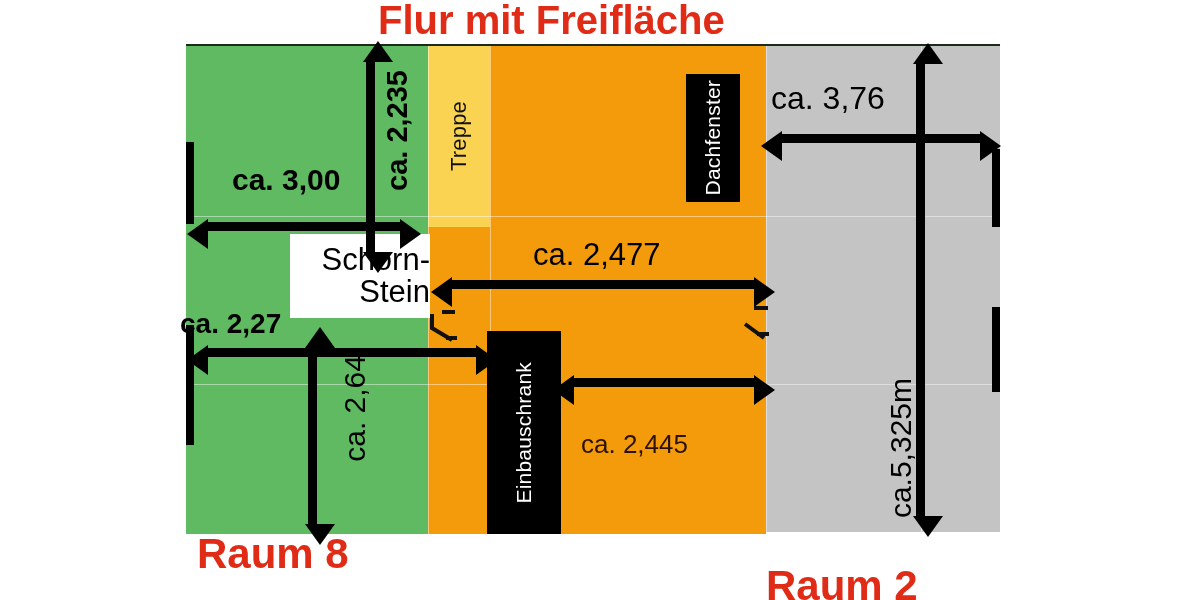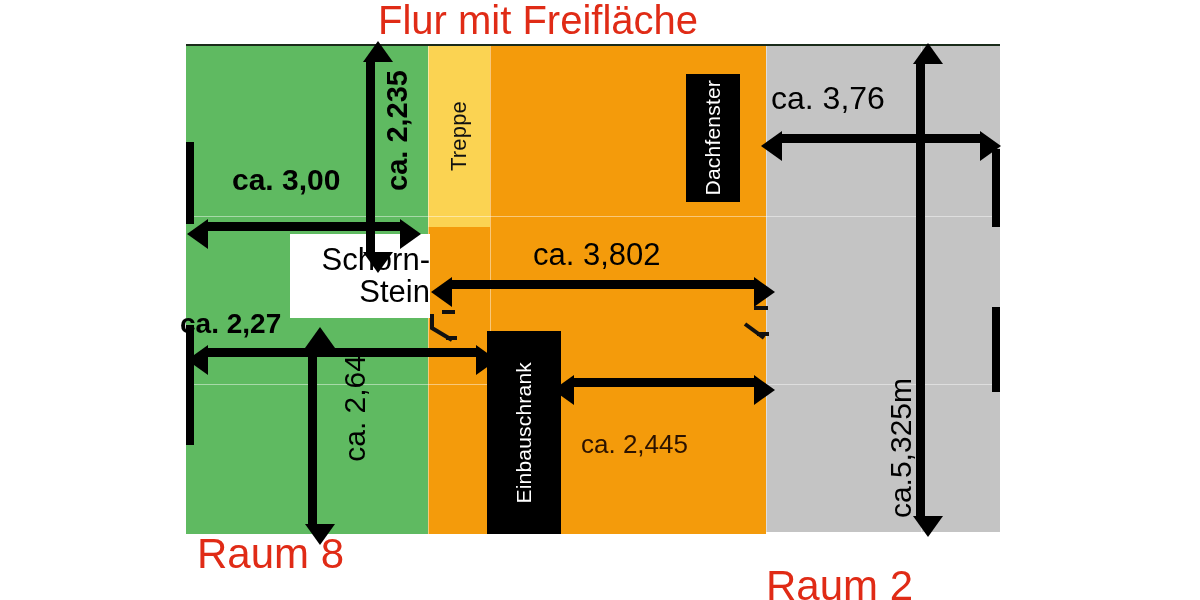--- a/index.html
+++ b/index.html
@@ -4,21 +4,21 @@
 <style>
   html,body{margin:0;padding:0;}
   body{
     width:1200px;height:600px;background:#ffffff;overflow:hidden;
     font-family:"Liberation Sans", sans-serif;
   }
   #stage{position:relative;width:1200px;height:600px;}
 
   
   .redlabel{
-    position:absolute;color:#e02b16;font-weight:400;
+    position:absolute;color:#e02b16;font-weight:700;
     white-space:nowrap;line-height:1;
   }
   #title{ left:378px; top:0px;   font-size:40px; }
   #raum1{ left:197px; top:533px; font-size:42px; }
   #raum2{ left:766px; top:533px; font-size:42px;margin-top:32px; }
 
   
   #plan{
     position:absolute;left:186px;top:44px;width:814px;height:488px;
     background:#c4c4c4;           
@@ -178,21 +178,21 @@
       <path d="M5 20 L24 34" stroke="#111" stroke-width="4" fill="none"></path>
       <path d="M14 4 L28 4" stroke="#111" stroke-width="4" fill="none"></path>
       <path d="M17 30 L29 30" stroke="#111" stroke-width="4" fill="none"></path>
     </svg>
   </div>
 
   <div class="dim" style="left:232px;top:163px;font-size:30px;">ca. 3,00</div>
 
   <div class="dim vert" style="left:381px;top:70px;font-size:29px;">ca. 2,235</div>
 
-  <div class="dim thin" style="left:533px;top:237px;font-size:31px;">ca. 3,802</div>
+  <div class="dim thin" style="left:533px;top:237px;font-size:31px;">ca. 2,477</div>
 
   <div class="dim" style="left:180px;top:308px;font-size:28px;">ca. 2,27</div>
 
   <div class="dim vert thin" style="left:338px;top:355px;font-size:30px;">ca. 2,64</div>
 
   <div class="dim thin dark" style="left:581px;top:391px;font-size:26px;margin-top:38px;">ca. 2,445</div>
 
   <div class="dim thin" style="left:771px;top:80px;font-size:32px;">ca. 3,76</div>
 
   <div class="dim vert thin" style="left:884px;top:378px;font-size:30px;">ca.5,325m</div>

